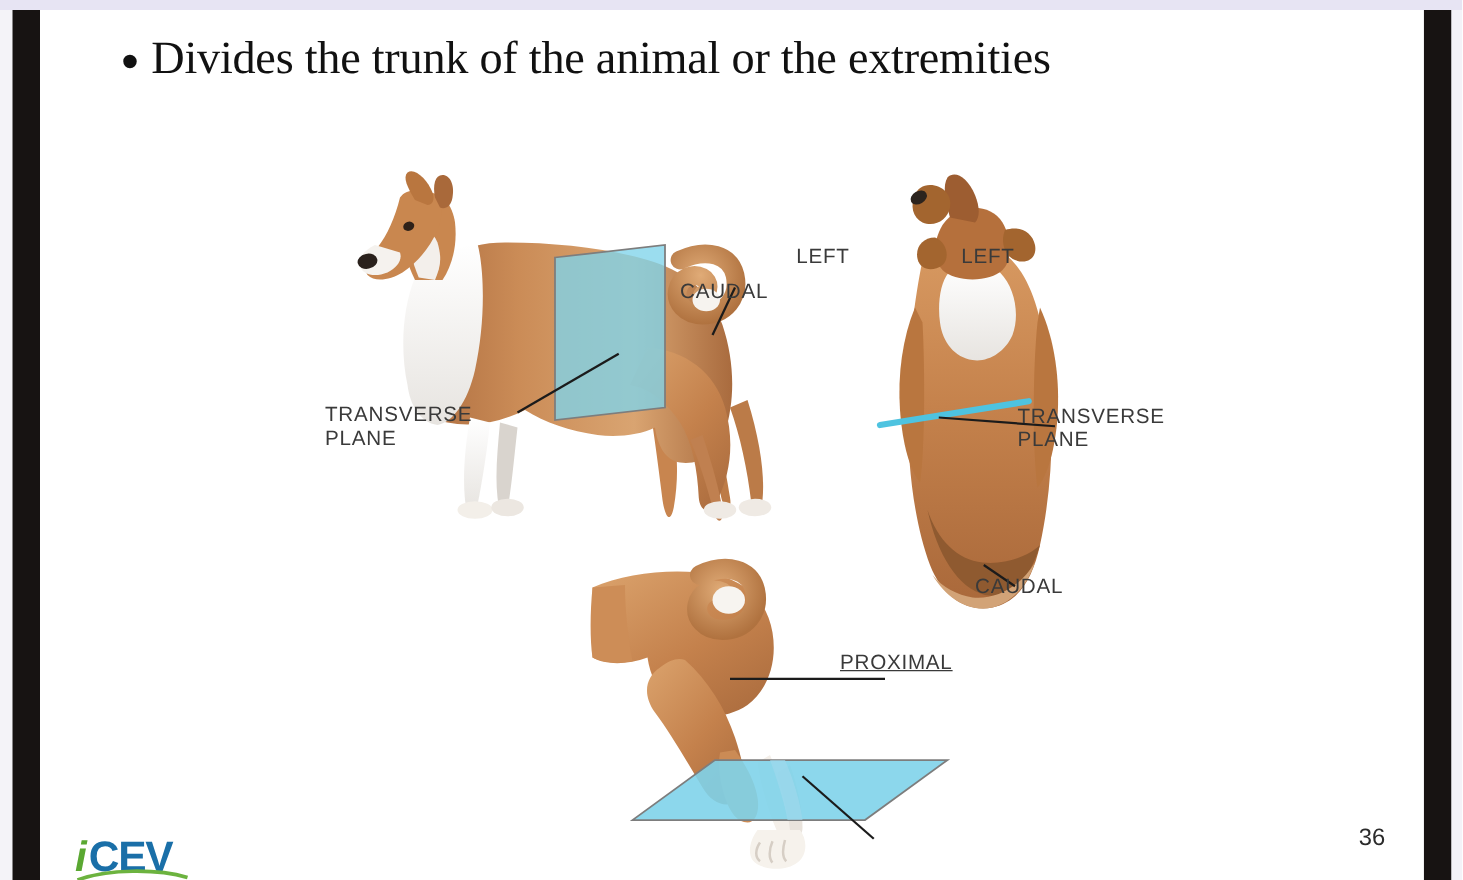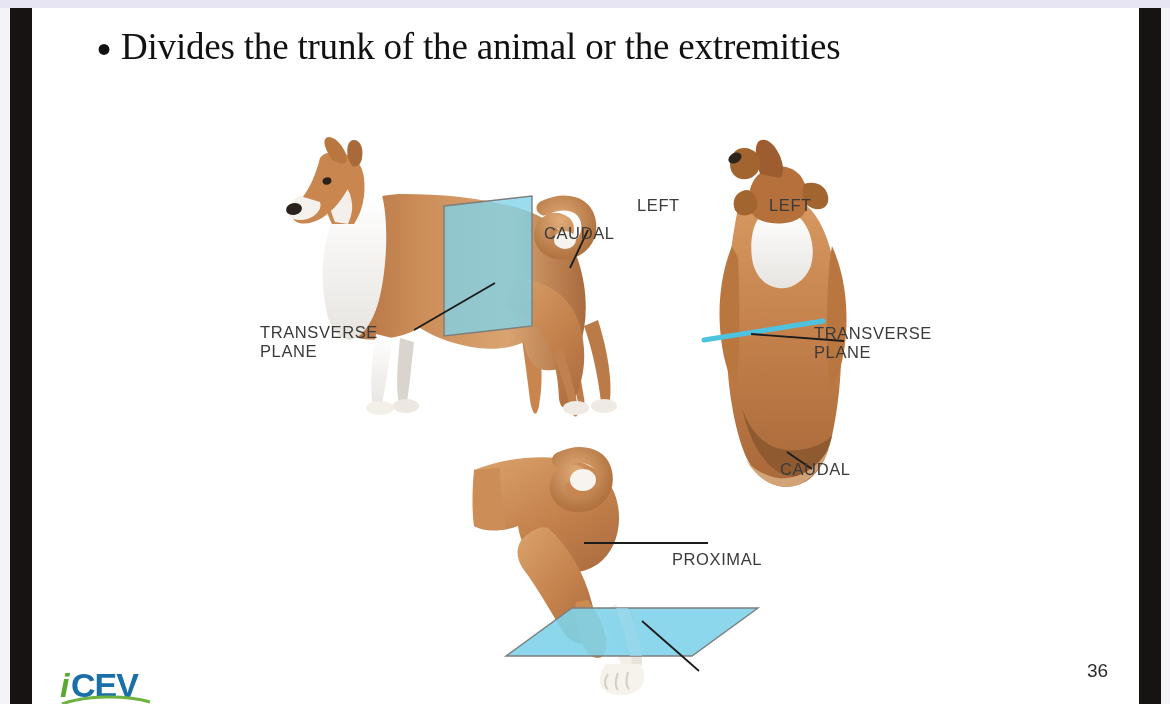--- a/index.html
+++ b/index.html
@@ -244,21 +244,21 @@
 
       <div class="lbl" style="left:737px;top:188px;">LEFT</div>
 
       <div class="lbl ctr" style="left:782px;top:316px;width:144px;">
         <div>TRANSVERSE</div>
         <div>PLANE</div>
       </div>
 
       <div class="lbl" style="left:748px;top:452px;">CAUDAL</div>
 
-      <div class="lbl" style="left:640px;top:542px;">PROXIMAL</div>
+      <div class="lbl" style="left:640px;top:513px;text-decoration:underline;">PROXIMAL</div>
 
     </div>
 
     <div class="logo">
       <svg viewBox="0 0 118 44" width="118" height="44">
         <text x="0" y="33" font-family="Liberation Sans, sans-serif" font-size="34" font-weight="bold" font-style="italic" fill="#5aa832">i</text>
         <text x="11" y="33" font-family="Liberation Sans, sans-serif" font-size="34" font-weight="bold" fill="#1a6fa8" letter-spacing="-1">CEV</text>
         <path d="M2 40 C26 31 66 31 90 38" stroke="#6cb33f" stroke-width="3" fill="none"></path>
       </svg>
     </div>

